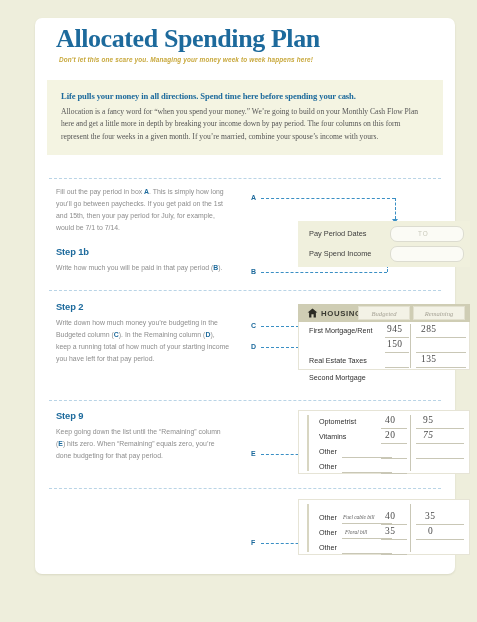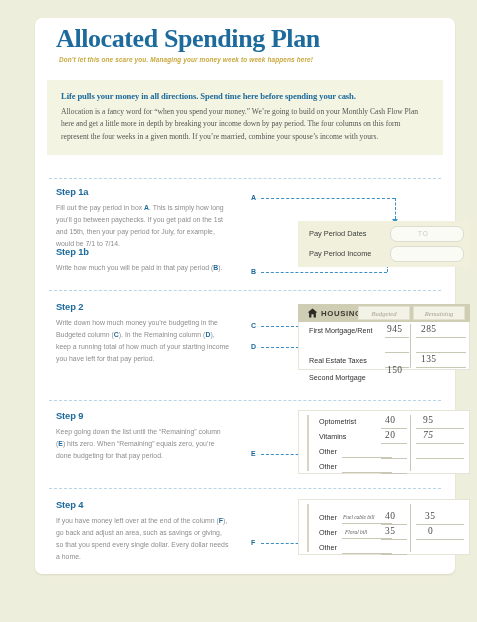--- a/index.html
+++ b/index.html
@@ -145,21 +145,20 @@
     <div class="intro-h">Life pulls your money in all directions. Spend time here before spending your cash.</div>
     <div class="intro-p">Allocation is a fancy word for “when you spend your money.” We’re going to build on your Monthly Cash Flow Plan here and get a little more in depth by breaking your income down by pay period. The four columns on this form represent the four weeks in a given month. If you’re married, combine your spouse’s income with yours.</div>
   </div>
 
   <div class="sep" style="top:160px"></div>
   <div class="sep" style="top:272px"></div>
   <div class="sep" style="top:382px"></div>
   <div class="sep" style="top:470px"></div>
 
   <div class="step" style="left:21px;top:168px;">
-    <div class="step-h">Step 1a</div>
     <div class="step-p"><span>Fill out the pay period in box </span><b>A</b><span>. This is simply how long you’ll go between paychecks. If you get paid on the 1st and 15th, then your pay period for July, for example, would be 7/1 to 7/14.</span></div>
   </div>
 
   <div class="step" style="left:21px;top:228px;">
     <div class="step-h">Step 1b</div>
     <div class="step-p"><span>Write how much you will be paid in that pay period (</span><b>B</b><span>).</span></div>
   </div>
 
   <div class="letter" style="left:216px;top:176px;">A</div>
   <div class="dline" style="left:226px;top:180px;width:134px;"></div>
@@ -168,21 +167,21 @@
 
   <div class="letter" style="left:216px;top:250px;">B</div>
   <div class="dline" style="left:226px;top:254px;width:126px;"></div>
   <div class="vline" style="left:352px;top:243px;height:11px;"></div>
   <div class="arr-u" style="left:349px;top:239px;"></div>
 
   <div class="paybox">
     <div class="pay-row" style="top:8px;">Pay Period Dates</div>
     <div class="pay-field" style="left:92px;top:5px;width:72px;"></div>
     <div class="pay-to" style="left:120px;top:9px;">TO</div>
-    <div class="pay-row" style="top:28px;">Pay Period Income</div>
+    <div class="pay-row" style="top:28px;">Pay Spend Income</div>
     <div class="pay-field" style="left:92px;top:25px;width:72px;"></div>
   </div>
 
   <div class="step" style="left:21px;top:283px;">
     <div class="step-h">Step 2</div>
     <div class="step-p"><span>Write down how much money you’re budgeting in the Budgeted column (</span><b>C</b><span>). In the Remaining column (</span><b>D</b><span>), keep a running total of how much of your starting income you have left for that pay period.</span></div>
   </div>
 
   <div class="letter" style="left:216px;top:304px;">C</div>
   <div class="dline" style="left:226px;top:308px;width:128px;"></div>
@@ -214,21 +213,21 @@
 
       <div class="trow" style="top:19px;margin-top:32px;">Second Mortgage</div>
       <div class="uline" style="left:86px;top:30px;width:24px;"></div>
       <div class="uline" style="left:117px;top:30px;width:50px;"></div>
       <div class="hand" style="left:88px;top:17px;"></div>
       <div class="hand" style="left:122px;top:17px;"></div>
 
       <div class="trow" style="top:34px;">Real Estate Taxes</div>
       <div class="uline" style="left:86px;top:45px;width:24px;"></div>
       <div class="uline" style="left:117px;top:45px;width:50px;"></div>
-      <div class="hand" style="left:88px;top:43px;">150</div>
+      <div class="hand" style="left:88px;top:17px;">150</div>
       <div class="hand" style="left:122px;top:32px;">135</div>
     </div>
   </div>
 
   <div class="step" style="left:21px;top:392px;">
     <div class="step-h">Step 9</div>
     <div class="step-p"><span>Keep going down the list until the “Remaining” column (</span><b>E</b><span>) hits zero. When “Remaining” equals zero, you’re done budgeting for that pay period.</span></div>
   </div>
 
   <div class="letter" style="left:216px;top:432px;">E</div>
@@ -255,24 +254,20 @@
     <div class="lrow" style="left:20px;top:36px;">Other</div>
     <div class="otherline" style="left:43px;top:46px;width:50px;"></div>
     <div class="uline" style="left:82px;top:47px;width:26px;"></div>
     <div class="uline" style="left:117px;top:47px;width:48px;"></div>
 
     <div class="lrow" style="left:20px;top:51px;">Other</div>
     <div class="otherline" style="left:43px;top:61px;width:50px;"></div>
     <div class="uline" style="left:82px;top:62px;width:26px;"></div>
   </div>
 
-  <div class="step" style="left:21px;top:481px;">
-    <div class="step-h">Step 4</div>
-    <div class="step-p"><span>If you have money left over at the end of the column (</span><b>F</b><span>), go back and adjust an area, such as savings or giving, so that you spend every single dollar. Every dollar needs a home.</span></div>
-  </div>
 
   <div class="letter" style="left:216px;top:521px;">F</div>
   <div class="dline" style="left:226px;top:525px;width:176px;"></div>
   <div class="vline" style="left:402px;top:519px;height:6px;"></div>
   <div class="arr-u" style="left:399px;top:515px;"></div>
 
   <div class="listbox" style="left:263px;top:481px;width:172px;height:56px;">
     <div class="leftbar" style="left:8px;top:4px;height:48px;"></div>
     <div class="vsep" style="left:111px;top:4px;height:48px;"></div>
 

